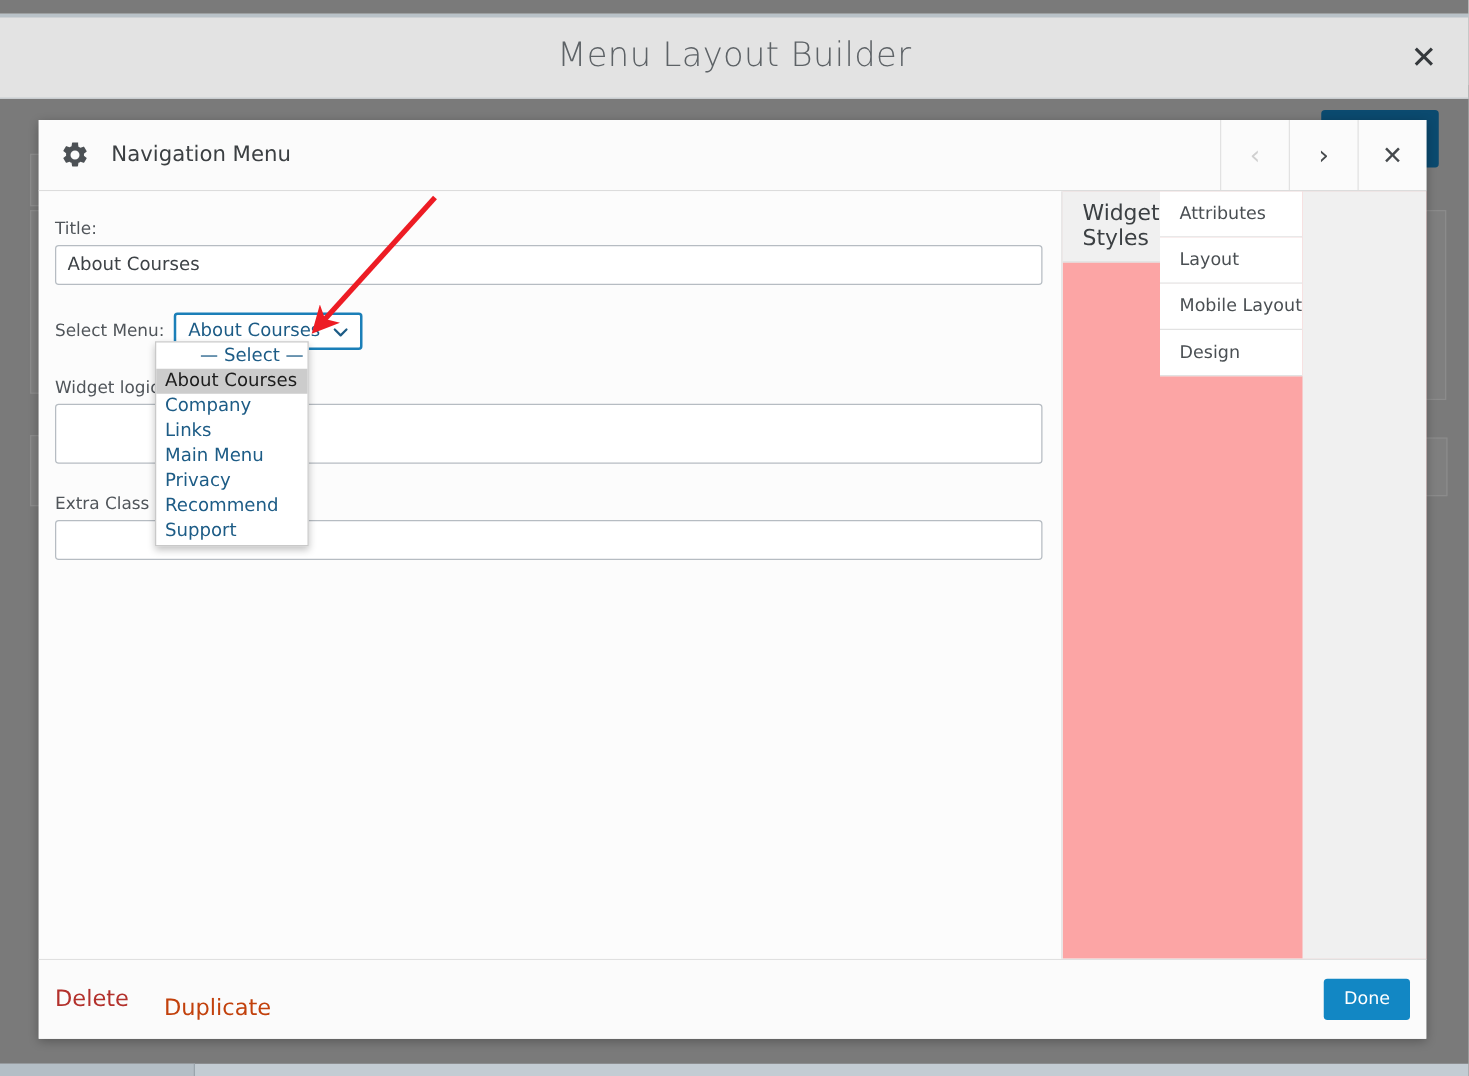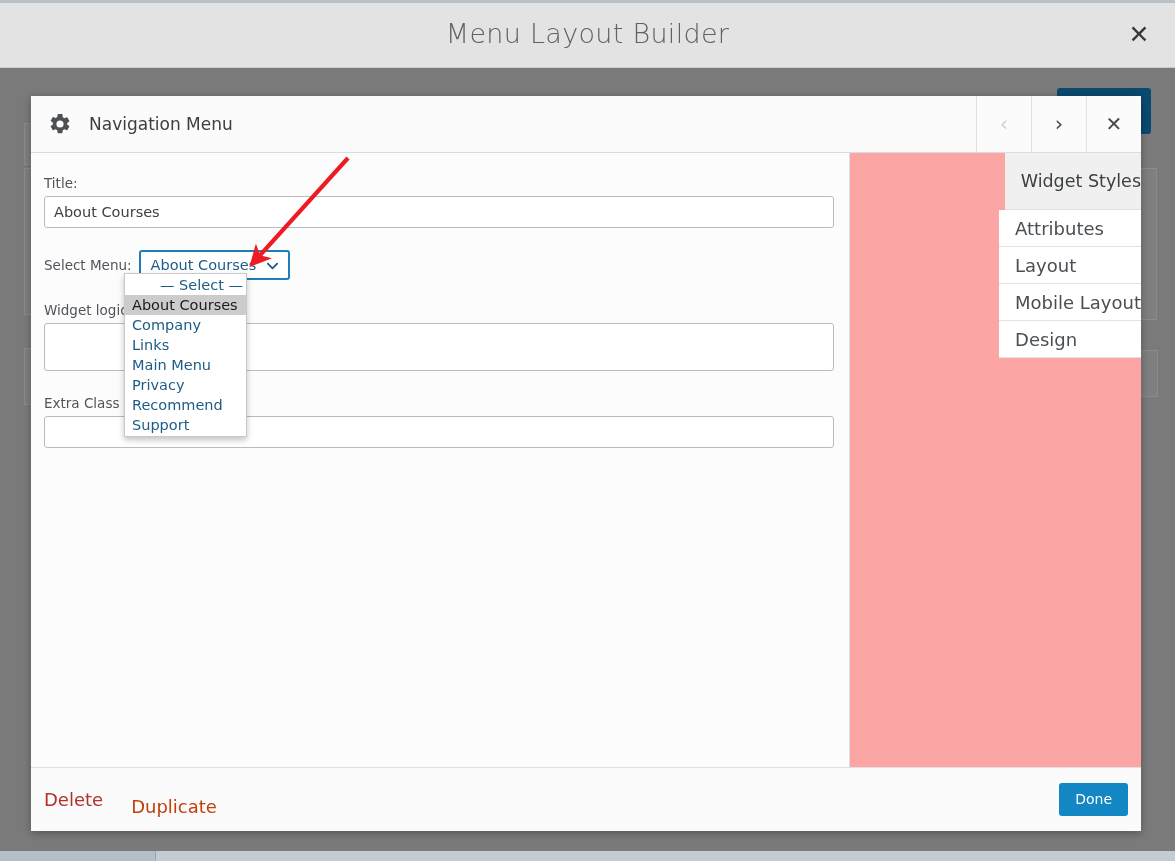--- a/index.html
+++ b/index.html
@@ -19,21 +19,21 @@
     position: relative;
     width: 1175px;
     height: 861px;
     background: #7a7a7a;
     overflow: hidden;
   }
 
   
   .titlebar {
     position: absolute;
-    left: 0; top: 0;
+    left: 0; top: 11px;
     width: 1175px;
     height: 68px;
     background: #e3e3e3;
     border-bottom: 1px solid #c8cdd1;
     box-sizing: border-box;
   }
   .titlebar-edge-top {
     position: absolute;
     left: 0; top: 0;
     width: 1175px;
@@ -276,44 +276,43 @@
     outline: none;
   }
   .spacer-logic { margin-top: 22px; }
   .spacer-extra { margin-top: 24px; }
 
   
   .styles-col {
     flex: 0 0 291px;
     background: #fca5a5;
     display: flex;
-    flex-direction: column;
-    box-sizing: border-box;
-    align-items: flex-end;
+    flex-direction: row;
+    box-sizing: border-box;
   }
   .styles-header {
     height: 57px;
     flex: 0 0 57px;
     display: flex;
     align-items: center;
     padding-left: 16px;
     font-size: 17.5px;
     color: #3c4043;
     font-family: "DejaVu Sans", sans-serif;
     border-bottom: 1px solid #e0e0e0;
     box-sizing: border-box;
     background: #f0f0f0;
   }
   .styles-item {
     height: 37px;
     flex: 0 0 49px;
     display: flex;
     align-items: center;
     padding-left: 16px;
-    font-size: 18px;
+    font-size: 14px;
     color: #4a4f53;
     background: #ffffff;
     border-bottom: 1px solid #e2e2e2;
     cursor: pointer;
     font-family: "DejaVu Sans", sans-serif;
     box-sizing: border-box;
   }
   .styles-filler {
     flex: 1 1 auto;
     background: #f0f0f0;

